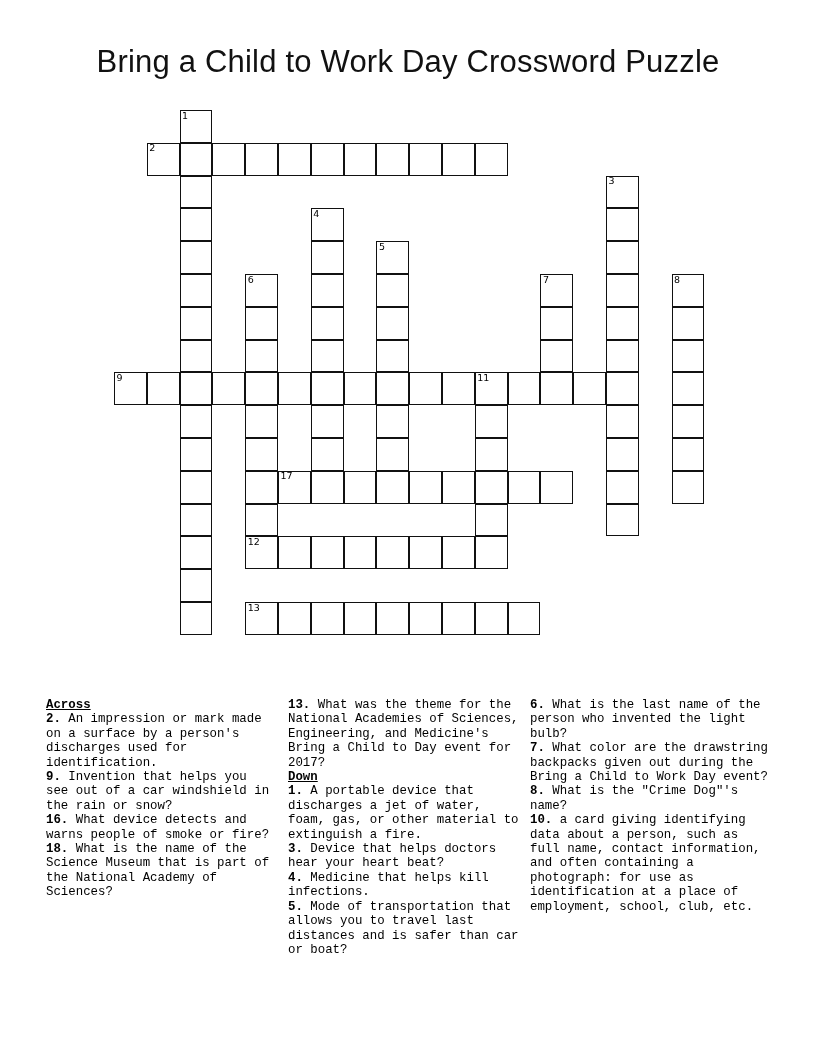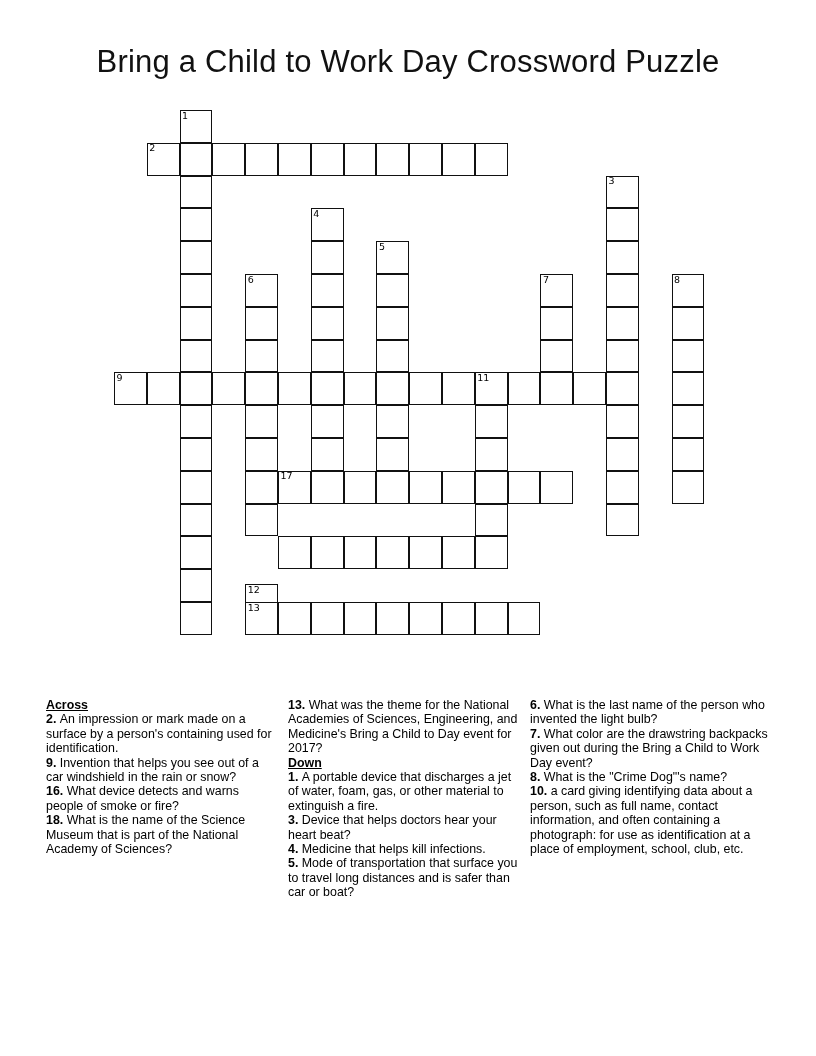--- a/index.html
+++ b/index.html
@@ -67,21 +67,21 @@
     left: 0;
     top: 698px;
     width: 816px;
     height: 250px;
   }
   .clue-col {
     position: absolute;
     top: 0;
     font-size: 12.4px;
     line-height: 14.4px;
-    font-family: Liberation Sans, sans-serif;
+    font-family: Liberation Mono, monospace;
     color: #000000;
   }
   #clue-col-1 { left: 46px;  width: 228px; }
   #clue-col-2 { left: 288px; width: 236px; }
   #clue-col-3 { left: 530px; width: 244px; }
 
   .clue-heading {
     font-weight: bold;
     text-decoration: underline;
     display: block;
@@ -207,21 +207,21 @@
       <div class="cw-cell" style="left: 360.8px; top: 360.8px;"></div>
       <div class="cw-cell" style="left: 393.6px; top: 360.8px;"></div>
       <div class="cw-cell" style="left: 426.4px; top: 360.8px;"></div>
       <div class="cw-cell" style="left: 492px; top: 360.8px;"></div>
       <div class="cw-cell" style="left: 557.6px; top: 360.8px;"></div>
       <div class="cw-cell" style="left: 65.6px; top: 393.6px;"></div>
       <div class="cw-cell" style="left: 131.2px; top: 393.6px;"></div>
       <div class="cw-cell" style="left: 360.8px; top: 393.6px;"></div>
       <div class="cw-cell" style="left: 492px; top: 393.6px;"></div>
       <div class="cw-cell" style="left: 65.6px; top: 426.4px;"></div>
-      <div class="cw-cell" style="left: 131.2px; top: 426.4px; margin-top: 48px;">
+      <div class="cw-cell" style="left: 131.2px; top: 426.4px;">
         <span class="cw-num">12</span>
       </div>
       <div class="cw-cell" style="left: 164px; top: 426.4px;"></div>
       <div class="cw-cell" style="left: 196.8px; top: 426.4px;"></div>
       <div class="cw-cell" style="left: 229.6px; top: 426.4px;"></div>
       <div class="cw-cell" style="left: 262.4px; top: 426.4px;"></div>
       <div class="cw-cell" style="left: 295.2px; top: 426.4px;"></div>
       <div class="cw-cell" style="left: 328px; top: 426.4px;"></div>
       <div class="cw-cell" style="left: 360.8px; top: 426.4px;"></div>
       <div class="cw-cell" style="left: 65.6px; top: 459.2px;"></div>
@@ -236,32 +236,32 @@
       <div class="cw-cell" style="left: 295.2px; top: 492px;"></div>
       <div class="cw-cell" style="left: 328px; top: 492px;"></div>
       <div class="cw-cell" style="left: 360.8px; top: 492px;"></div>
       <div class="cw-cell" style="left: 393.6px; top: 492px;"></div>
     </div>
 </div>
 
 <div id="clues">
   <div class="clue-col" id="clue-col-1">
       <span class="clue-heading">Across</span>
-      <span class="clue-item"><b class="cnum">2. </b><span>An impression or mark made on a surface by a person's containing used for identification.</span></span>
+      <span class="clue-item"><b class="cnum">2. </b><span>An impression or mark made on a surface by a person's discharges used for identification.</span></span>
       <span class="clue-item"><b class="cnum">9. </b><span>Invention that helps you see out of a car windshield in the rain or snow?</span></span>
       <span class="clue-item"><b class="cnum">16. </b><span>What device detects and warns people of smoke or fire?</span></span>
       <span class="clue-item"><b class="cnum">18. </b><span>What is the name of the Science Museum that is part of the National Academy of Sciences?</span></span>
     </div>
   <div class="clue-col" id="clue-col-2">
       <span class="clue-item"><b class="cnum">13. </b><span>What was the theme for the National Academies of Sciences, Engineering, and Medicine's Bring a Child to Day event for 2017?</span></span>
       <span class="clue-heading">Down</span>
       <span class="clue-item"><b class="cnum">1. </b><span>A portable device that discharges a jet of water, foam, gas, or other material to extinguish a fire.</span></span>
       <span class="clue-item"><b class="cnum">3. </b><span>Device that helps doctors hear your heart beat?</span></span>
       <span class="clue-item"><b class="cnum">4. </b><span>Medicine that helps kill infections.</span></span>
-      <span class="clue-item"><b class="cnum">5. </b><span>Mode of transportation that surface you to travel long distances and is safer than car or boat?</span></span>
+      <span class="clue-item"><b class="cnum">5. </b><span>Mode of transportation that allows you to travel last distances and is safer than car or boat?</span></span>
     </div>
   <div class="clue-col" id="clue-col-3">
       <span class="clue-item"><b class="cnum">6. </b><span>What is the last name of the person who invented the light bulb?</span></span>
       <span class="clue-item"><b class="cnum">7. </b><span>What color are the drawstring backpacks given out during the Bring a Child to Work Day event?</span></span>
       <span class="clue-item"><b class="cnum">8. </b><span>What is the "Crime Dog"'s name?</span></span>
       <span class="clue-item"><b class="cnum">10. </b><span>a card giving identifying data about a person, such as full name, contact information, and often containing a photograph: for use as identification at a place of employment, school, club, etc.</span></span>
     </div>
 </div>
 
 </body></html>

